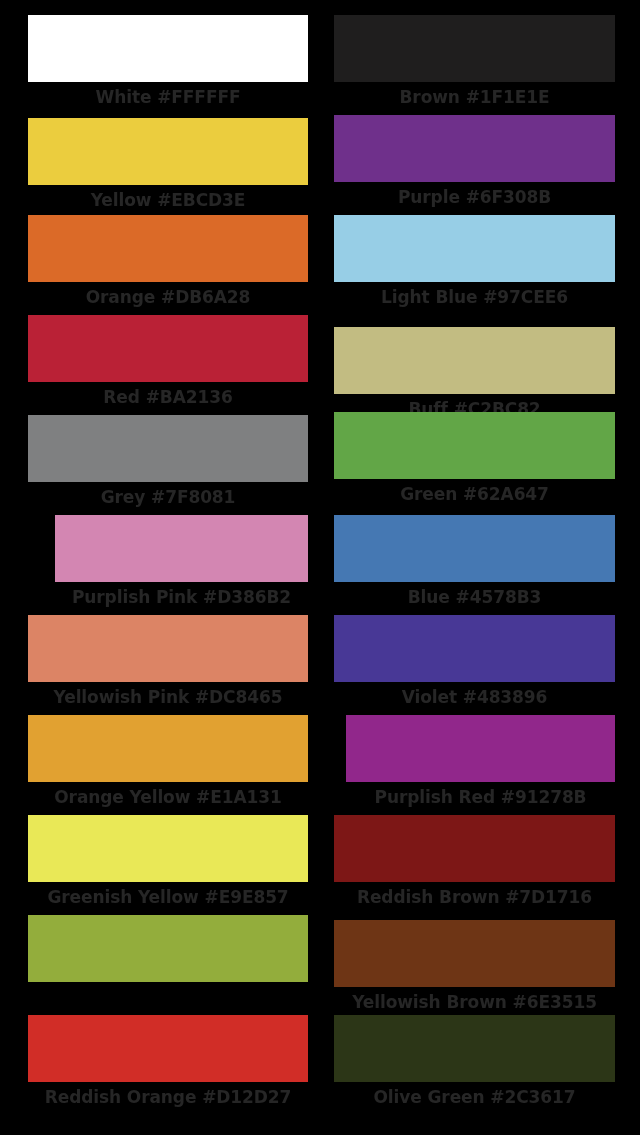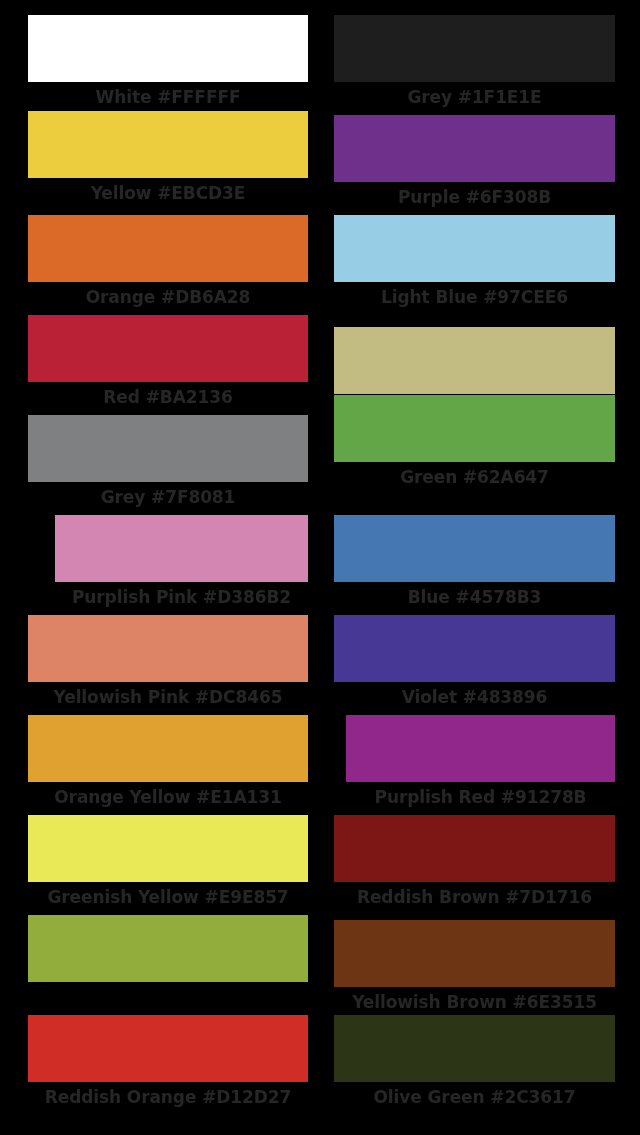--- a/index.html
+++ b/index.html
@@ -58,23 +58,23 @@
 </head>
 <body>
 
 <div id="palette-grid">
     <div class="swatch-cell col-left" style="top: 15px;">
       <div class="swatch-chip" title="White" style="background: rgb(255, 255, 255);"></div>
       <div class="swatch-label">White #FFFFFF</div>
     </div>
     <div class="swatch-cell col-right" style="top: 15px;">
       <div class="swatch-chip" title="Black" style="background: rgb(31, 30, 30);"></div>
-      <div class="swatch-label">Grey #1F1E1E</div>
+      <div class="swatch-label">Brown #1F1E1E</div>
     </div>
-    <div class="swatch-cell col-left" style="top: 111px; border-radius: 18px;">
+    <div class="swatch-cell col-left" style="top: 118px; border-radius: 18px;">
       <div class="swatch-chip" title="Yellow" style="background: rgb(235, 205, 62);"></div>
       <div class="swatch-label">Yellow #EBCD3E</div>
     </div>
     <div class="swatch-cell col-right" style="top: 115px;">
       <div class="swatch-chip" title="Purple" style="background: rgb(111, 48, 139);"></div>
       <div class="swatch-label">Purple #6F308B</div>
     </div>
     <div class="swatch-cell col-left" style="top: 215px;">
       <div class="swatch-chip" title="Orange" style="background: rgb(219, 106, 40);"></div>
       <div class="swatch-label">Orange #DB6A28</div>
@@ -88,21 +88,21 @@
       <div class="swatch-label">Red #BA2136</div>
     </div>
     <div class="swatch-cell col-right" style="top: 315px; margin-top: 12px;">
       <div class="swatch-chip" title="Buff" style="background: rgb(194, 188, 130);"></div>
       <div class="swatch-label">Buff #C2BC82</div>
     </div>
     <div class="swatch-cell col-left" style="top: 415px;">
       <div class="swatch-chip" title="Grey" style="background: rgb(127, 128, 129);"></div>
       <div class="swatch-label">Grey #7F8081</div>
     </div>
-    <div class="swatch-cell col-right" style="top: 395px;">
+    <div class="swatch-cell col-right" style="top: 412px;">
       <div class="swatch-chip" title="Green" style="background: rgb(98, 166, 71);"></div>
       <div class="swatch-label">Green #62A647</div>
     </div>
     <div class="swatch-cell col-left" style="top: 515px; padding-left: 27px;">
       <div class="swatch-chip" title="Purplish Pink" style="background: rgb(211, 134, 178);"></div>
       <div class="swatch-label">Purplish Pink #D386B2</div>
     </div>
     <div class="swatch-cell col-right" style="top: 515px;">
       <div class="swatch-chip" title="Blue" style="background: rgb(69, 120, 179);"></div>
       <div class="swatch-label">Blue #4578B3</div>

